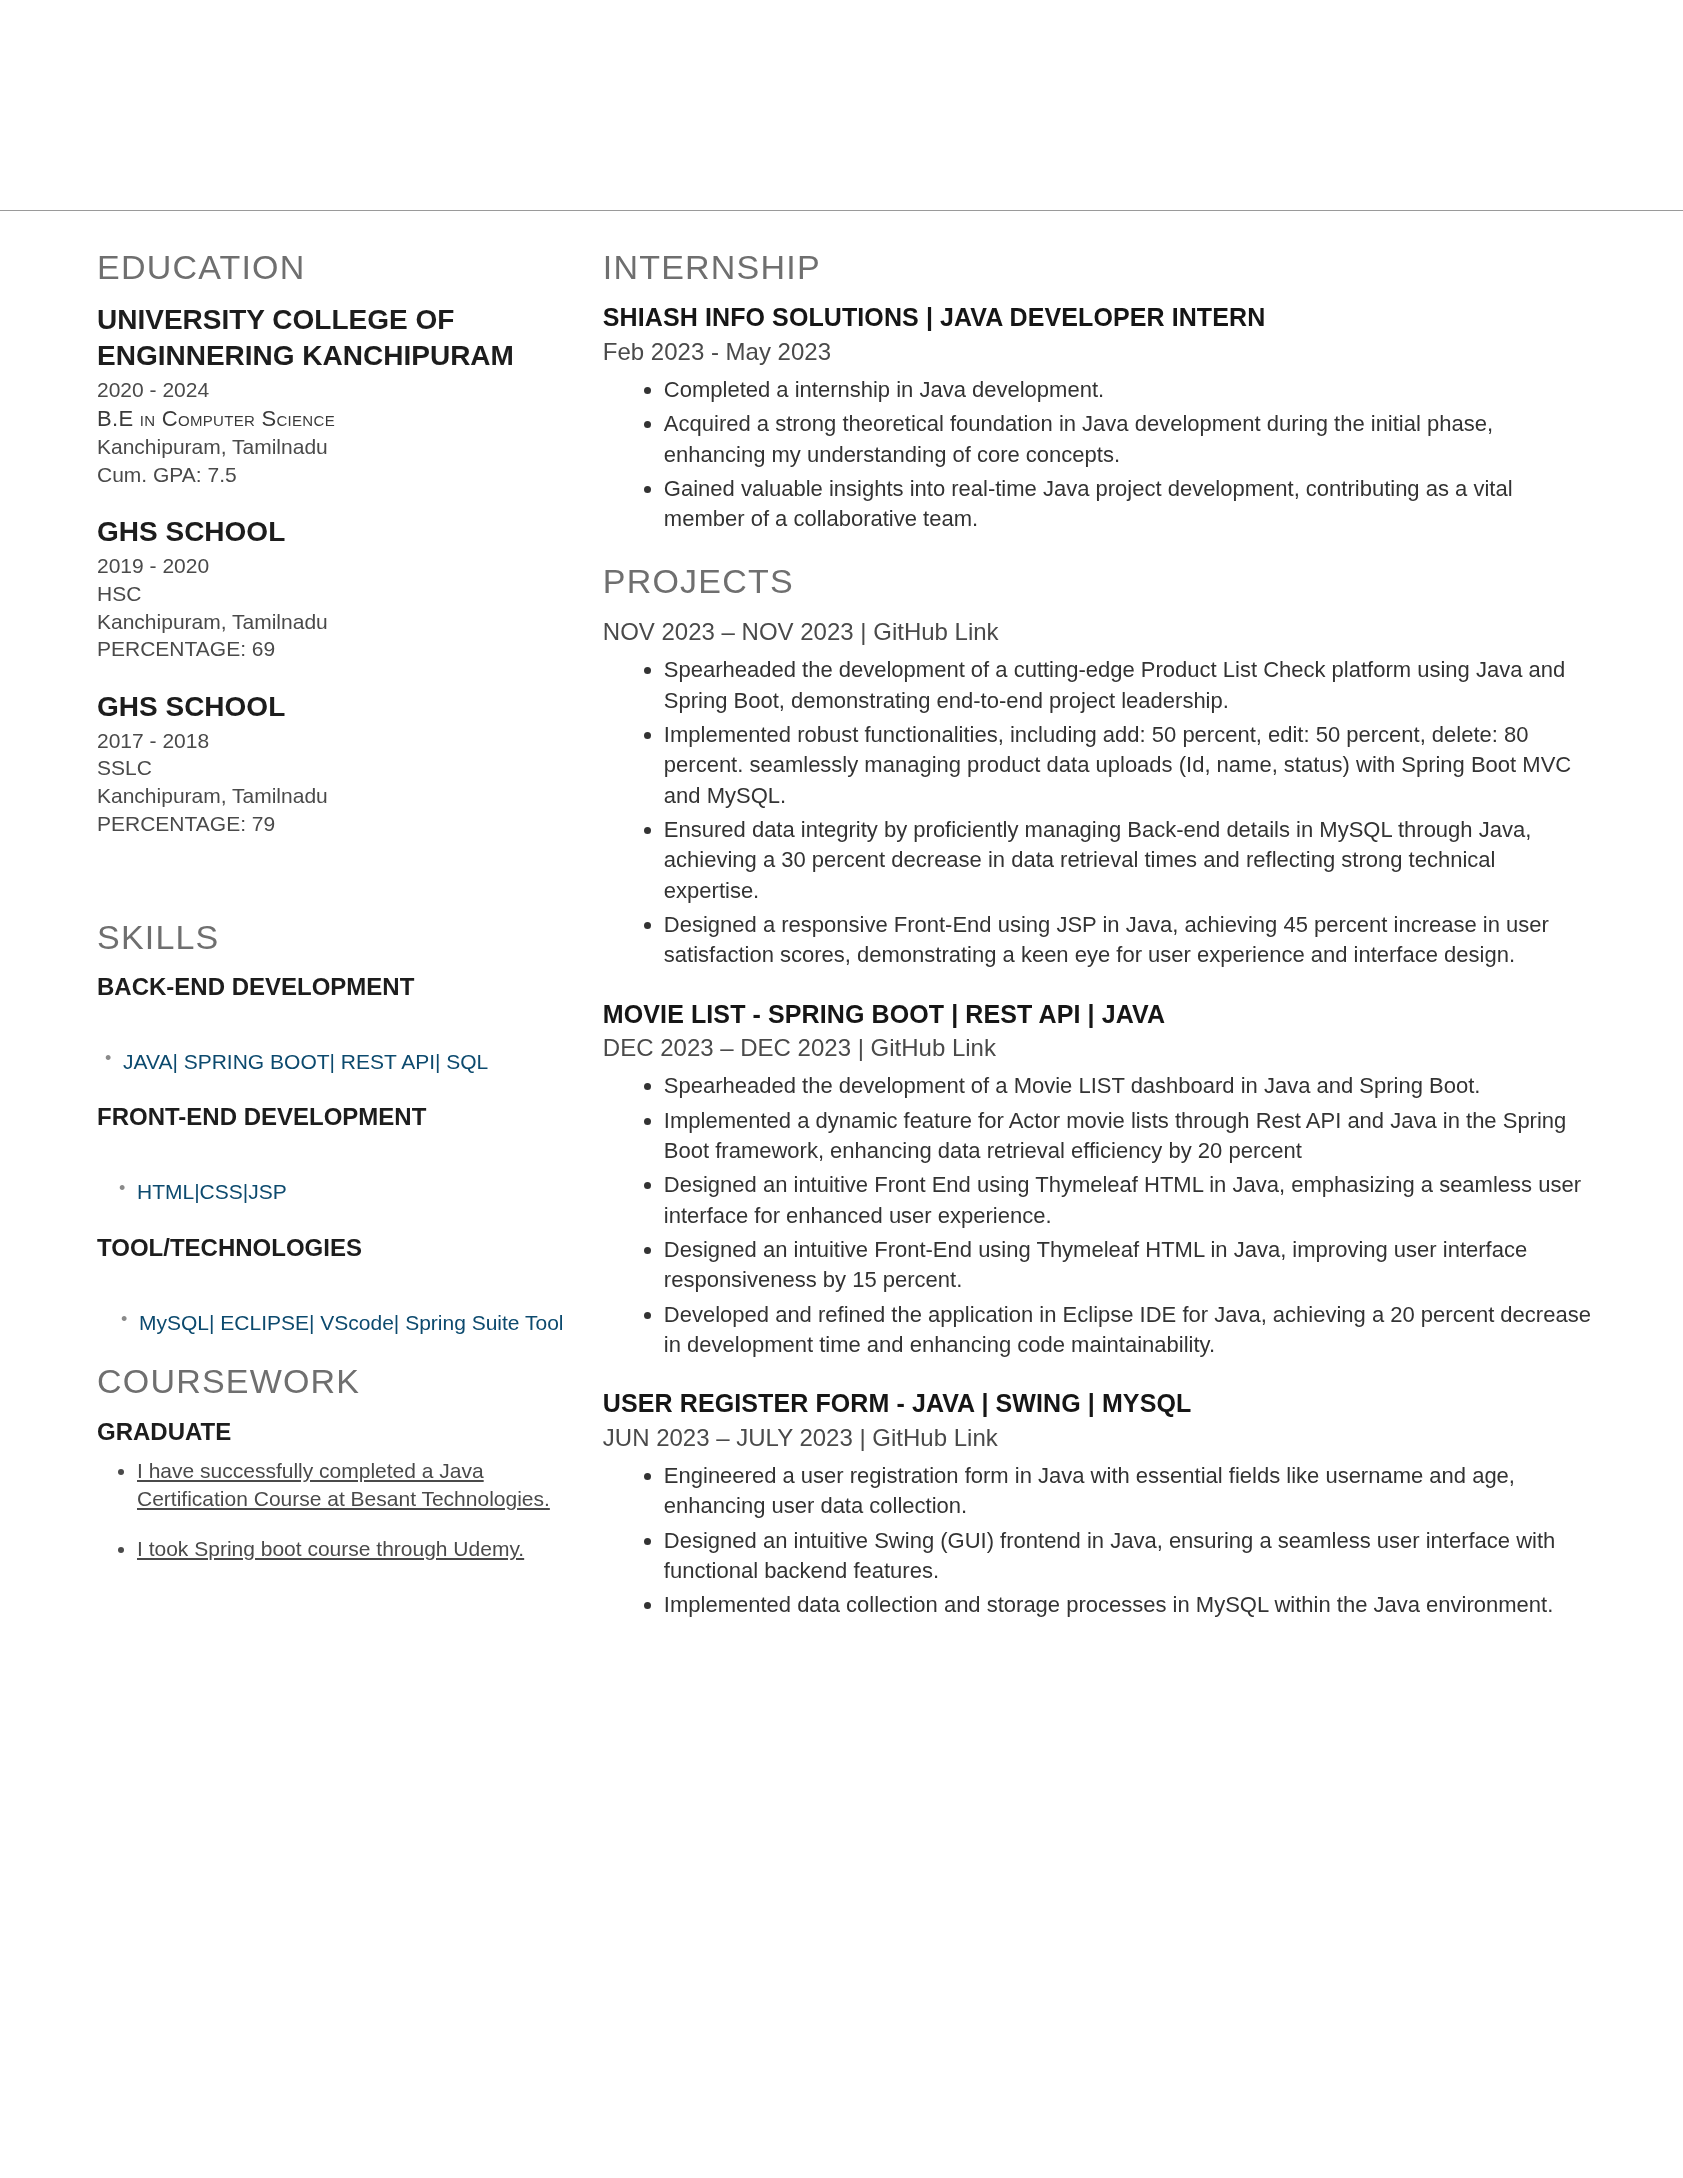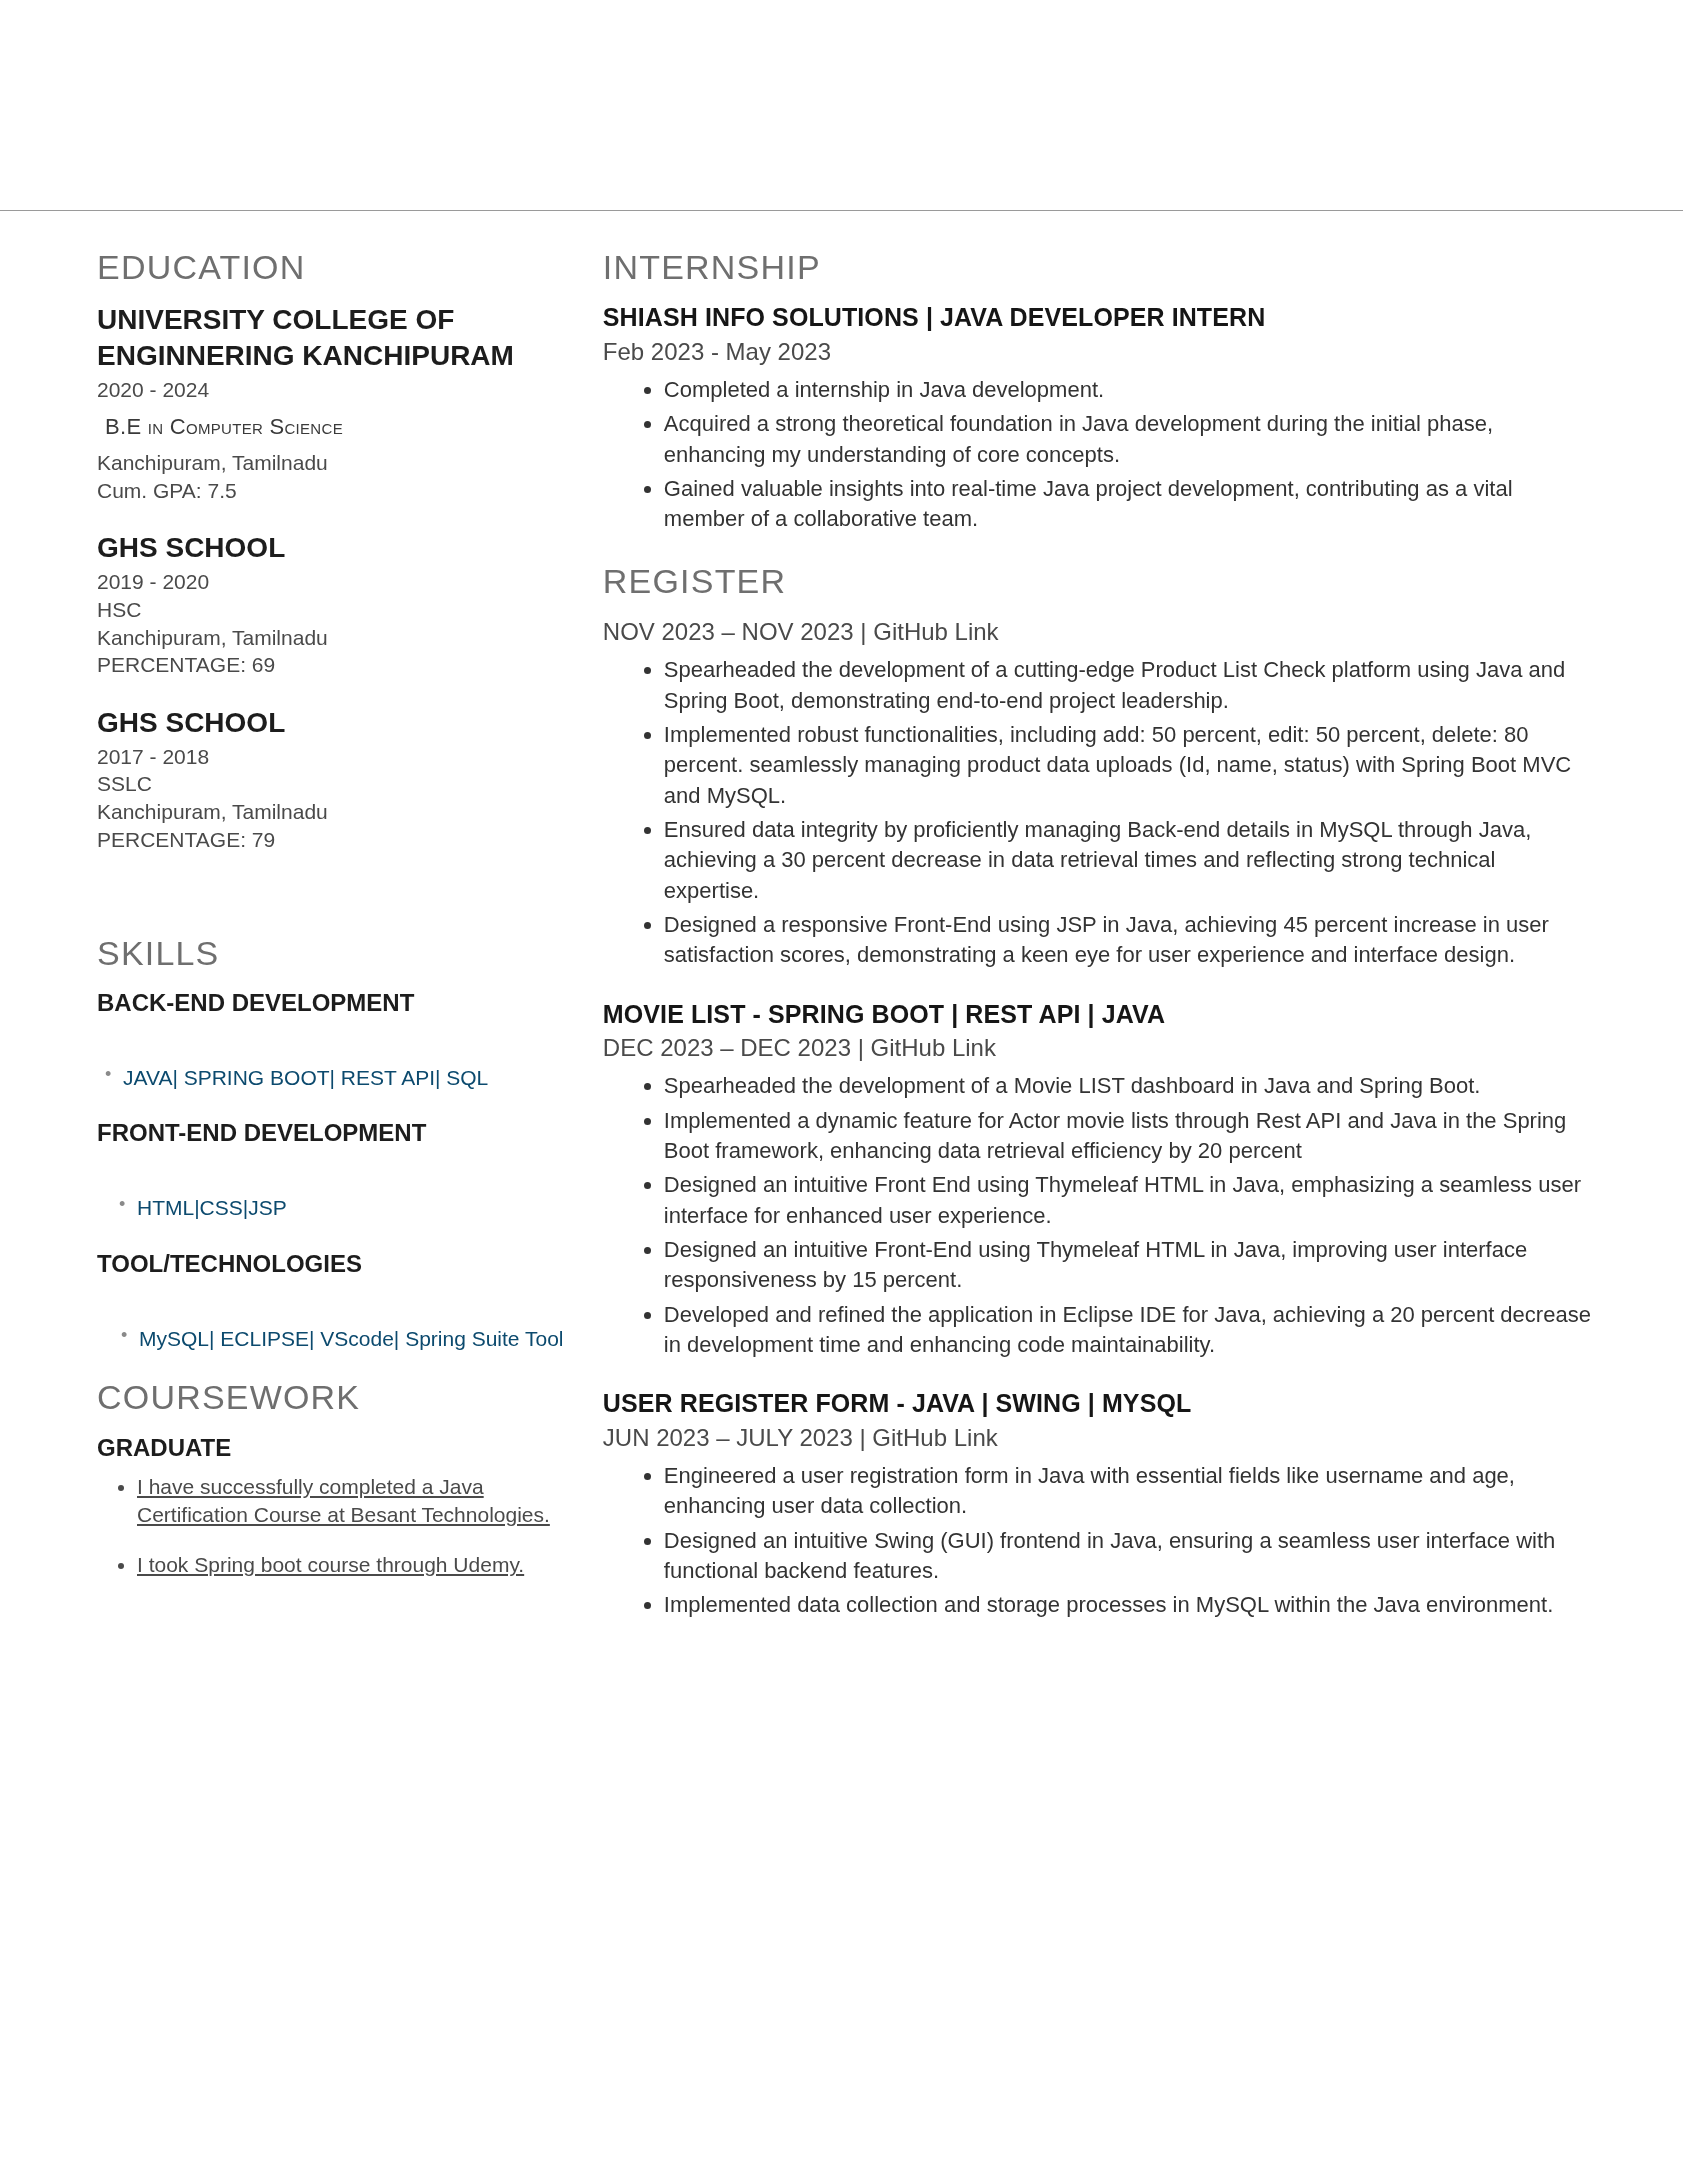--- a/index.html
+++ b/index.html
@@ -71,21 +71,21 @@
     color: #4a4a4a;
     line-height: 1.32;
     margin: 0;
   }
   .smallcaps {
     font-size: 22px;
     color: #3a3a3a;
     font-variant: small-caps;
     letter-spacing: 0.3px;
     line-height: 1.32;
-    margin: 8px;
+    margin: 0;
   }
   .sub-heading {
     font-size: 24px;
     font-weight: 700;
     color: #1d1d1d;
     margin: 0 0 10px 0;
     line-height: 1.25;
   }
   .skill-list {
     margin: 0 0 26px 0;
@@ -224,21 +224,21 @@
       <div class="rc-entry">
         <div class="rc-title">SHIASH INFO SOLUTIONS | JAVA DEVELOPER INTERN</div>
         <div class="rc-sub">Feb 2023 - May 2023</div>
         <ul class="bullets">
           <li>Completed a internship in Java development.</li>
           <li>Acquired a strong theoretical foundation in Java development during the initial phase, enhancing my understanding of core concepts.</li>
           <li>Gained valuable insights into real-time Java project development, contributing as a vital member of a collaborative team.</li>
         </ul>
       </div>
 
-      <h2 class="section-title">REGISTER</h2>
+      <h2 class="section-title">PROJECTS</h2>
 
       <div class="rc-entry">
         <div class="rc-sub">NOV 2023 – NOV 2023 | GitHub Link</div>
         <ul class="bullets">
           <li>Spearheaded the development of a cutting-edge Product List Check platform using Java and Spring Boot, demonstrating end-to-end project leadership.</li>
           <li>Implemented robust functionalities, including add: 50 percent, edit: 50 percent, delete: 80 percent. seamlessly managing product data uploads (Id, name, status) with Spring Boot MVC and MySQL.</li>
           <li>Ensured data integrity by proficiently managing Back-end details in MySQL through Java, achieving a 30 percent decrease in data retrieval times and reflecting strong technical expertise.</li>
           <li>Designed a responsive Front-End using JSP in Java, achieving 45 percent increase in user satisfaction scores, demonstrating a keen eye for user experience and interface design.</li>
         </ul>
       </div>

